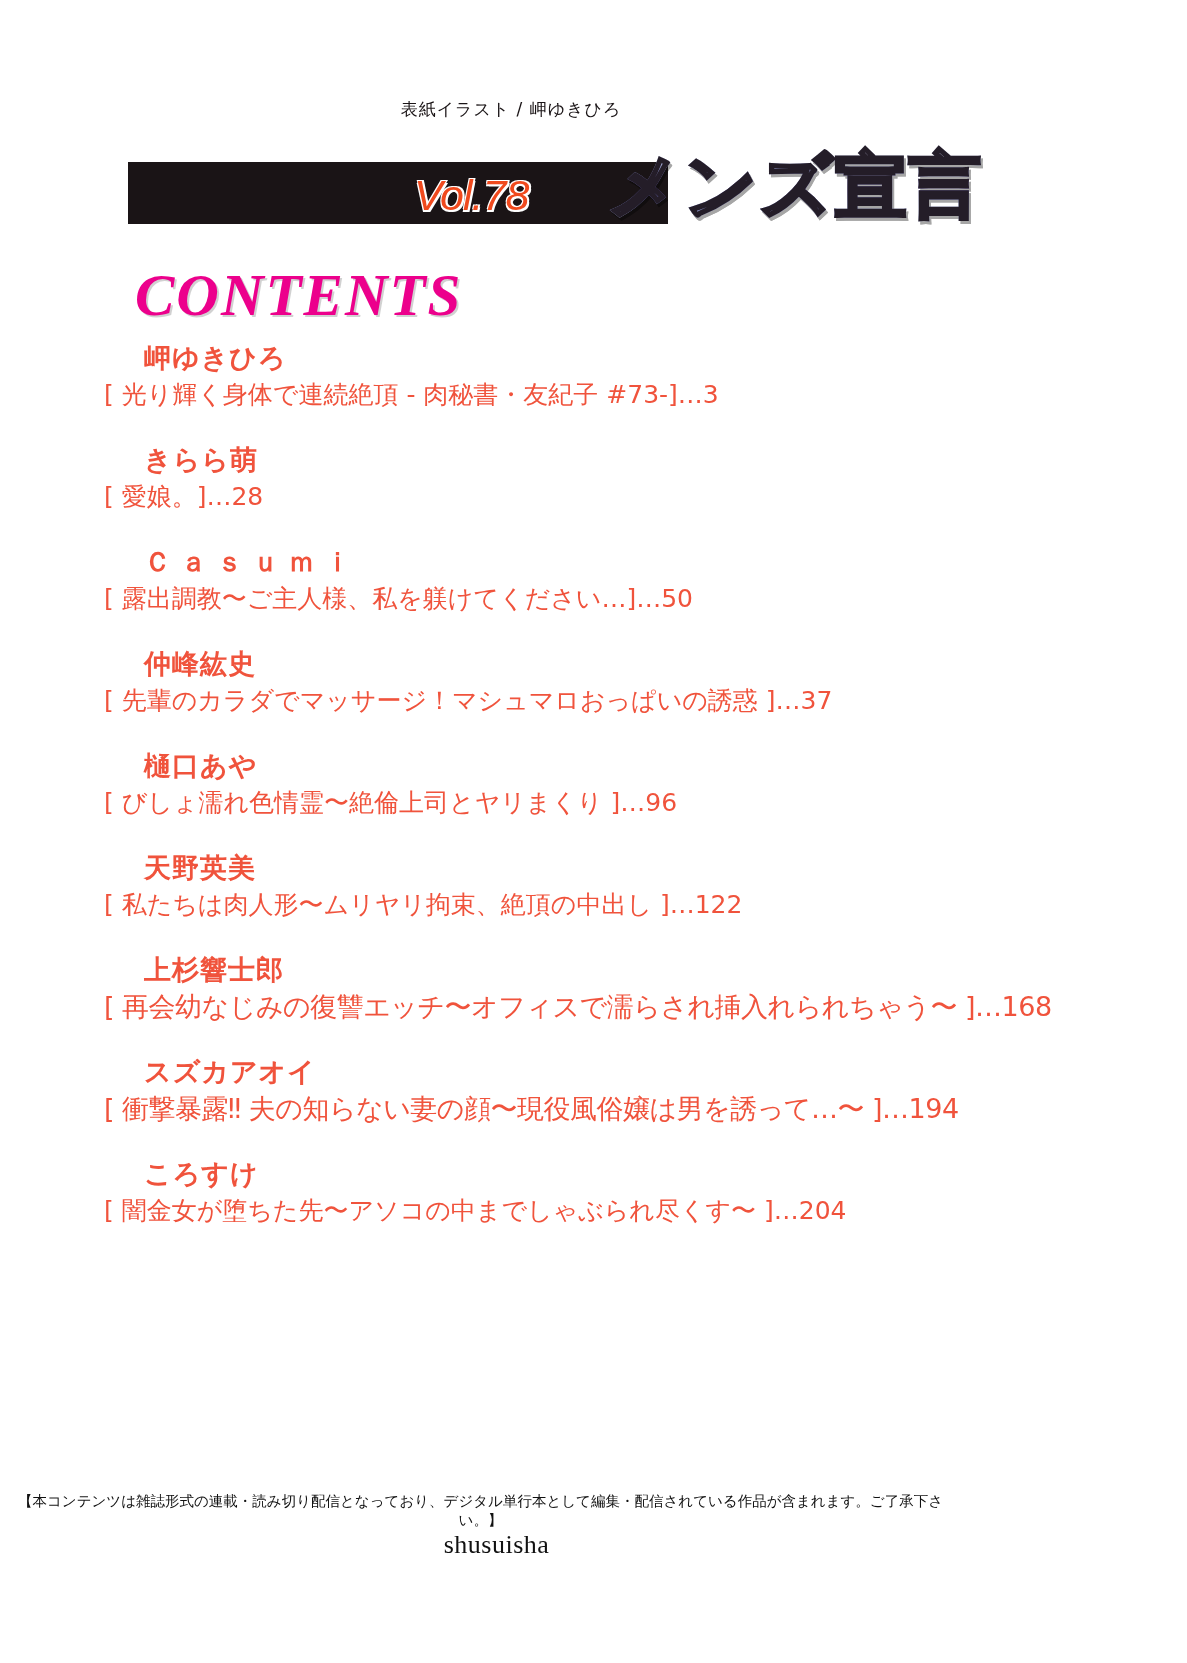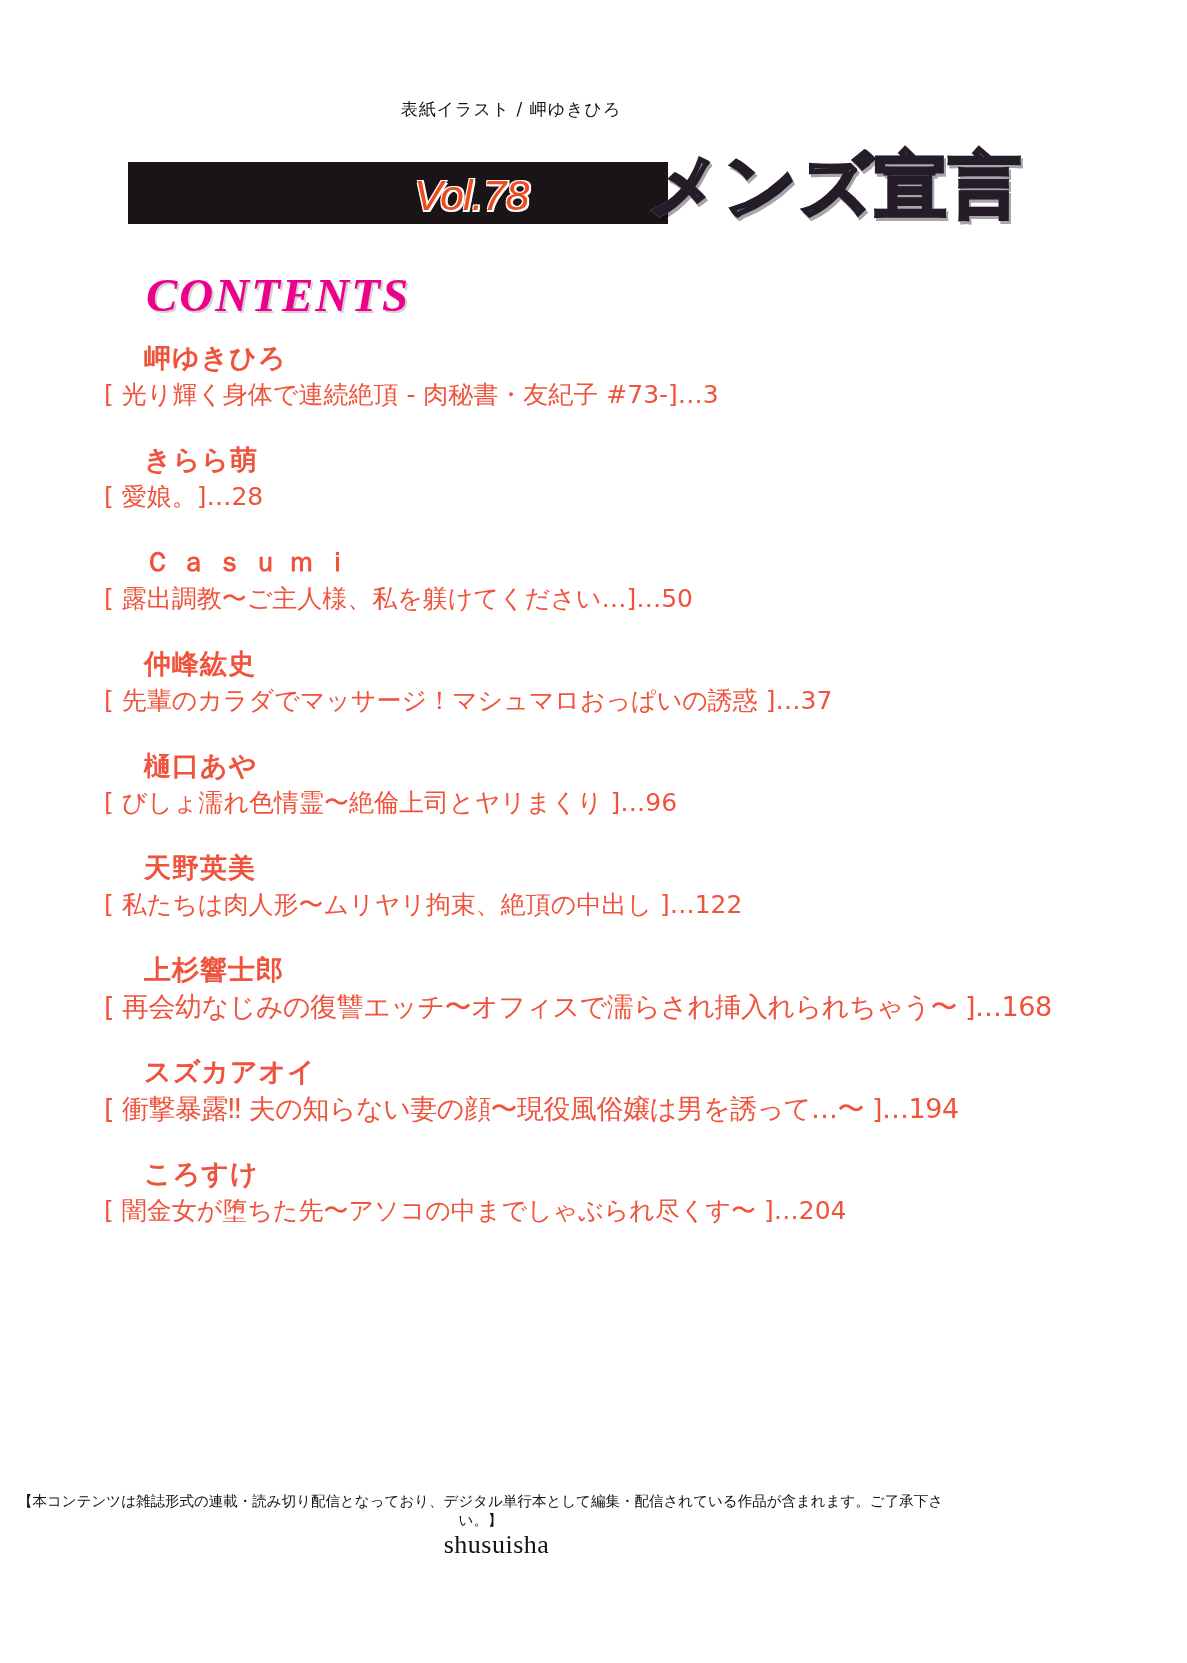--- a/index.html
+++ b/index.html
@@ -47,21 +47,21 @@
     font-size: 43px;
     line-height: 62px;
     letter-spacing: -1px;
     color: #f04a1e;
     text-shadow: 2px 2px 0 #ffffff, -1px -1px 0 #ffffff, 2px -1px 0 #ffffff, -1px 2px 0 #ffffff;
     white-space: nowrap;
     margin-left: 16px;
   }
   .logo-jp {
     position: absolute;
-    left: 648px;
+    left: 608px;
     top: 5px;
     font-family: "DejaVu Sans", sans-serif;
     font-weight: bold;
     font-size: 72px;
     line-height: 80px;
     letter-spacing: 2px;
     white-space: nowrap;
     background: linear-gradient(180deg, #d9d9e8 0%, #9aa2d6 30%, #5b4f9c 55%, #7f8bd0 75%, #cfd3ea 100%);
     -webkit-background-clip: text;
     background-clip: text;
@@ -80,26 +80,26 @@
     box-sizing: border-box;
     font-family: "DejaVu Sans", sans-serif;
     font-size: 17px;
     color: #1a1416;
     letter-spacing: 1px;
   }
 
   
   .contents-title {
     position: absolute;
-    left: 146px;
+    left: 135px;
     top: 272px;
     font-family: "Liberation Serif", serif;
     font-weight: bold;
     font-style: italic;
-    font-size: 47px;
+    font-size: 59px;
     line-height: 47px;
     letter-spacing: 2px;
     color: #ec008c;
     text-shadow: 2px 2px 0 rgba(0,0,0,0.18);
   }
 
   
   .toc {
     position: absolute;
     left: 8px;

